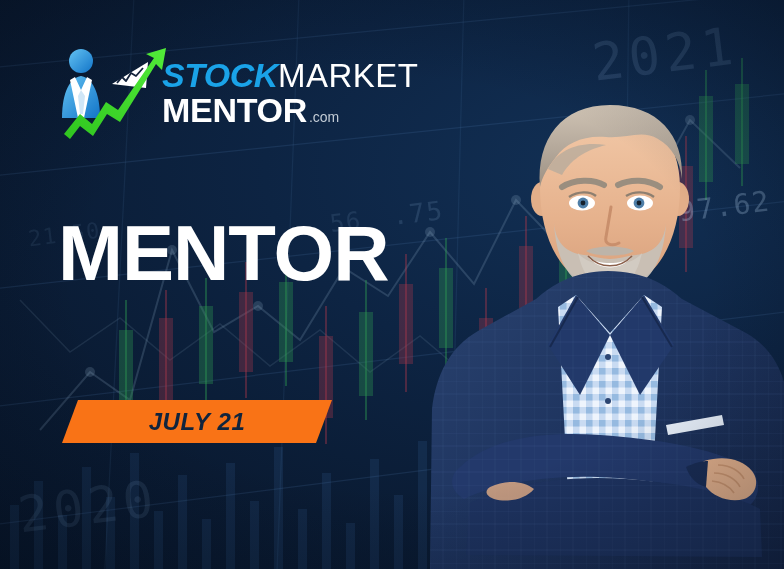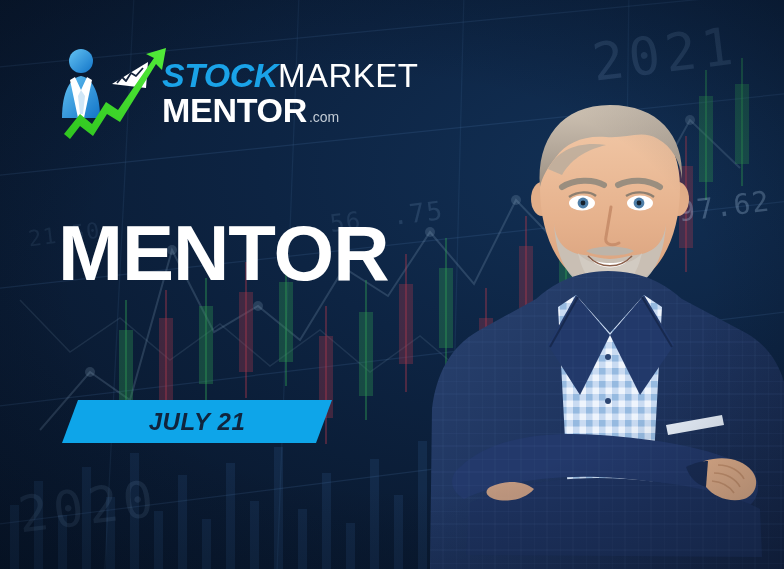--- a/index.html
+++ b/index.html
@@ -74,21 +74,21 @@
     letter-spacing:-1.5px;margin:0;
   }
   .h-line2{
     font-size:78px;font-weight:bold;color:#ffffff;line-height:.92;
     letter-spacing:-1px;margin:0;margin-top:6px;
   }
 
   
   .badge{
     position:absolute;left:62px;top:400px;width:270px;height:43px;
-    background:#0ea5e9;
+    background:#f97316;
     clip-path:polygon(16px 0, 270px 0, 254px 43px, 0 43px);
     display:flex;align-items:center;justify-content:center;
   }
   .badge-text{
     font-size:24px;font-weight:bold;font-style:italic;color:#10243d;
     letter-spacing:.6px;
   }
 
   
   .portrait{position:absolute;left:430px;top:95px;width:360px;height:474px;}

